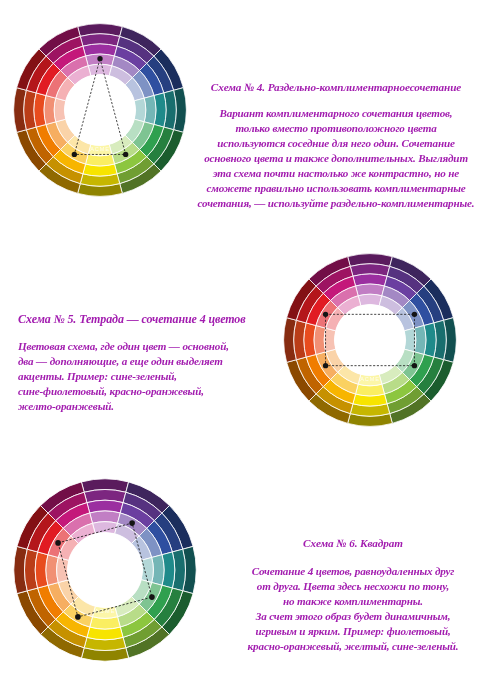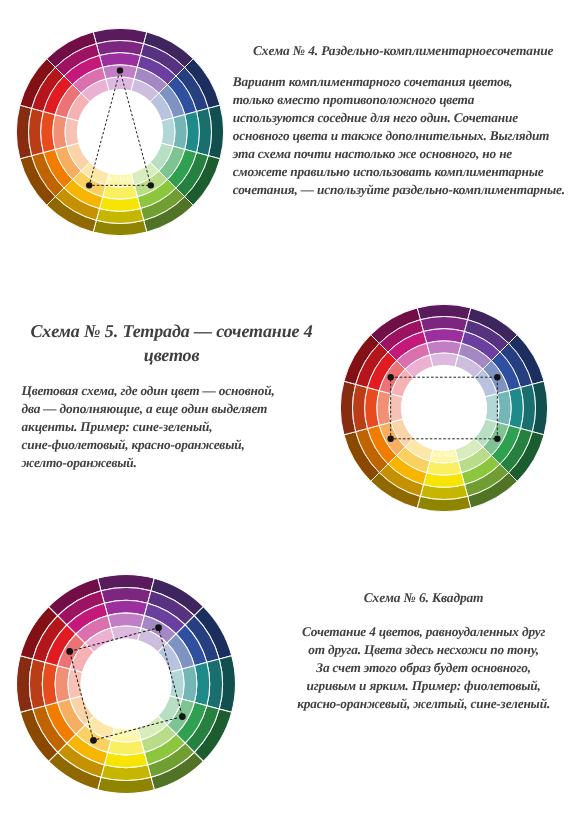--- a/index.html
+++ b/index.html
@@ -34,47 +34,48 @@
   #wheel1 { left: 11px; top: 21px;  width: 178px; height: 178px; }
   #wheel2 { left: 281px; top: 251px; width: 178px; height: 178px; }
   #wheel3 { left: 11px; top: 476px; width: 188px; height: 188px; }
 
   
   .text-block {
     position: absolute;
     font-family: "Liberation Serif", serif;
     font-style: italic;
     font-weight: bold;
-    color: #404040;
+    color: #a21caf;
+    margin-top: 44px;
   }
   .block-title {
     text-align: center;
     font-size: 11.2px;
     line-height: 1.33;
     letter-spacing: -0.1px;
     margin: 0 0 11px 0;
   }
   .block-body {
     font-size: 11.1px;
     line-height: 1.36;
     letter-spacing: -0.15px;
     margin: 0;
   }
   .block-body .line { display: block; white-space: nowrap; }
 
   #block1 {
     left: 194px; top: 36px; width: 284px;
   }
   #block1 .block-title { text-align: center; }
-  #block1 .block-body { text-align: left; }
+  #block1 .block-body { text-align: center; }
 
   #block2 {
     left: 18px; top: 268px; width: 250px;
   }
-  #block2 .block-title { text-align: center; font-size: 15px; }
+  #block2 .block-title { text-align: left; font-size: 12px; }
   #block2 .block-body { text-align: left; }
 
   #block3 {
     left: 228px; top: 492px; width: 250px;
   }
   #block3 .block-title { text-align: center; margin-bottom: 13px; }
   #block3 .block-body { text-align: center; }
 
   
   #watermark {
@@ -323,21 +324,21 @@
       </svg>
   </div>
 
   <div class="text-block" id="block1">
     <div class="block-title"><span class="line">Схема № 4. Раздельно-комплиментарное</span><span class="line">сочетание</span></div>
     <div class="block-body">
         <span class="line">Вариант комплиментарного сочетания цветов,</span>
         <span class="line">только вместо противоположного цвета</span>
         <span class="line">используются соседние для него один. Сочетание</span>
         <span class="line">основного цвета и также дополнительных. Выглядит</span>
-        <span class="line">эта схема почти настолько же основного, но не</span>
+        <span class="line">эта схема почти настолько же контрастно, но не</span>
         <span class="line">сможете правильно использовать комплиментарные</span>
         <span class="line">сочетания, — используйте раздельно-комплиментарные.</span>
       </div>
   </div>
 
   <div class="text-block" id="block2">
     <div class="block-title"><span class="line">Схема № 5. Тетрада — сочетание 4 цветов</span></div>
     <div class="block-body">
         <span class="line">Цветовая схема, где один цвет — основной,</span>
         <span class="line"> два — дополняющие, а еще один выделяет</span>
@@ -345,20 +346,21 @@
         <span class="line">сине-фиолетовый, красно-оранжевый,</span>
         <span class="line">желто-оранжевый.</span>
       </div>
   </div>
 
   <div class="text-block" id="block3">
     <div class="block-title"><span class="line">Схема № 6. Квадрат</span></div>
     <div class="block-body">
         <span class="line">Сочетание 4 цветов, равноудаленных друг</span>
         <span class="line">от друга. Цвета здесь несхожи по тону,</span>
-        <span class="line">За счет этого образ будет основного,</span>
+        <span class="line">но также комплиментарны.</span>
+        <span class="line">За счет этого образ будет динамичным,</span>
         <span class="line">игривым и ярким. Пример: фиолетовый,</span>
         <span class="line">красно-оранжевый, желтый, сине-зеленый.</span>
       </div>
   </div>
 
 
 </div>
 
 </body></html>

